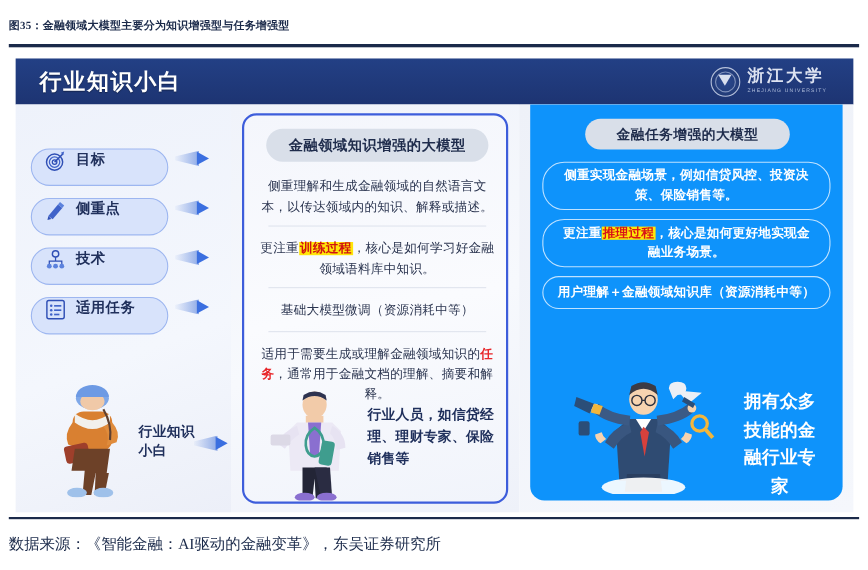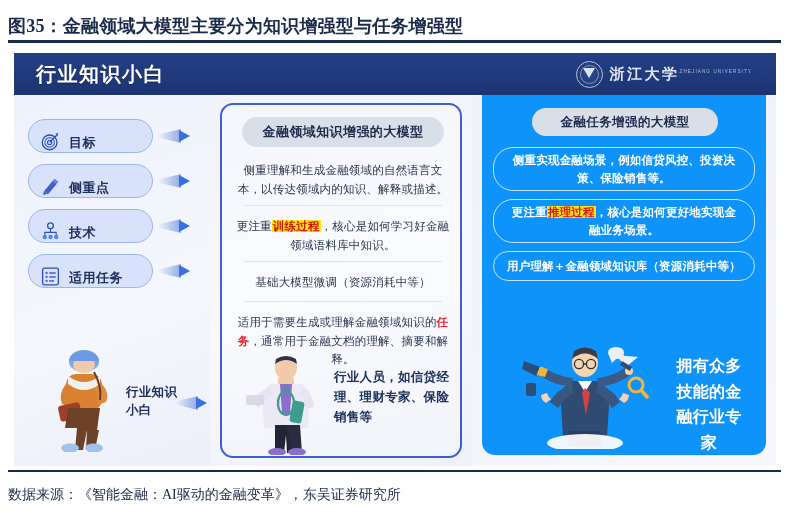--- a/index.html
+++ b/index.html
@@ -5,23 +5,23 @@
   html,body{margin:0;padding:0;}
   body{
     width:789px;height:518px;background:#ffffff;
     font-family:"Liberation Sans","DejaVu Sans",sans-serif;
     overflow:hidden;position:relative;
   }
 
   
   .fig-caption{
     position:absolute;left:8px;top:8px;width:770px;height:30px;
-    display:flex;align-items:flex-end;
+    display:flex;align-items:center;
     font-family:"Liberation Serif","DejaVu Serif",serif;
-    font-weight:bold;font-size:18px;color:#1b2a4a;letter-spacing:.2px;
+    font-weight:bold;font-size:10px;color:#1b2a4a;letter-spacing:.2px;
     white-space:nowrap;
   }
   .rule-top{position:absolute;left:8px;top:40px;width:773px;height:3px;background:#1b2a4a;}
   .rule-bottom{position:absolute;left:8px;top:470px;width:773px;height:2px;background:#1b2a4a;}
   .fig-source{
     position:absolute;left:8px;top:480px;width:773px;height:30px;
     display:flex;align-items:center;
     font-family:"Liberation Serif","DejaVu Serif",serif;
     font-weight:normal;font-size:14px;color:#1b2a4a;white-space:nowrap;
   }
@@ -48,37 +48,37 @@
   }
   .brand-seal:before{
     content:"";position:absolute;left:50%;top:6px;transform:translateX(-50%);
     width:0;height:0;border-left:6px solid transparent;border-right:6px solid transparent;
     border-top:10px solid #e9eef9;
   }
   .brand-seal:after{
     content:"";position:absolute;left:3px;top:3px;right:3px;bottom:3px;
     border-radius:50%;border:.8px solid rgba(220,230,250,.55);
   }
-  .brand-txt{display:flex;flex-direction:row;line-height:1;}
+  .brand-txt{display:flex;flex-direction:column;line-height:1;}
   .brand-cn{color:#eef2fb;font-size:15px;font-weight:bold;letter-spacing:2.5px;
     font-family:"Liberation Serif","DejaVu Serif",serif;}
   .brand-en{color:#b9c6e2;font-size:4.6px;letter-spacing:1.1px;margin-top:3px;}
 
   .slide-body{position:absolute;left:0;top:42px;width:762px;height:371px;}
 
   
   .col-left{
     position:absolute;left:0;top:0;width:196px;height:371px;
     background:linear-gradient(160deg,#eef2fb 0%,#f4f7fd 60%,#eceff8 100%);
   }
   .pill-row{position:absolute;left:14px;display:flex;align-items:center;gap:4px;}
   .pill{
     width:125px;height:34px;border-radius:17px;
     background:#d8e3fb;border:1.3px solid #9db6f0;
-    display:flex;align-items:flex-end;gap:8px;padding-left:11px;box-sizing:border-box;
+    display:flex;align-items:flex-start;gap:8px;padding-left:11px;box-sizing:border-box;margin-top:16px;
   }
   .pill-label{font-size:13px;font-weight:bold;color:#20305c;letter-spacing:.5px;}
   .pill-ico{width:21px;height:21px;flex:none;display:block;}
   .arrow{
     width:34px;height:18px;position:relative;flex:none;margin-left:2px;
   }
   .arrow .tail{
     position:absolute;left:0;top:2px;width:22px;height:14px;
     background:linear-gradient(90deg,rgba(126,158,226,.05) 0%,rgba(110,146,224,.75) 100%);
     clip-path:polygon(0 38%,100% 0,100% 100%,0 62%);

